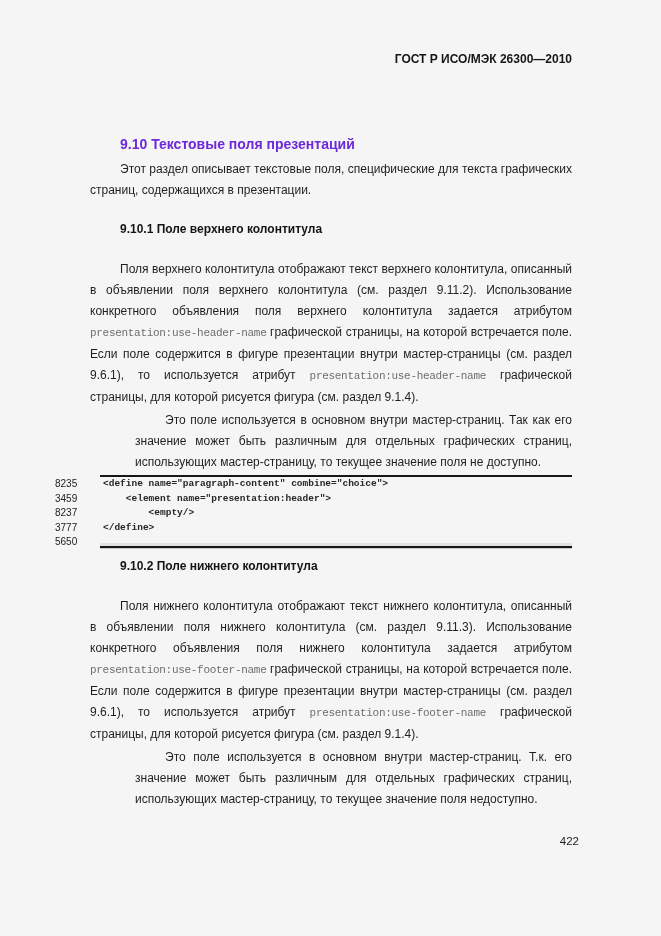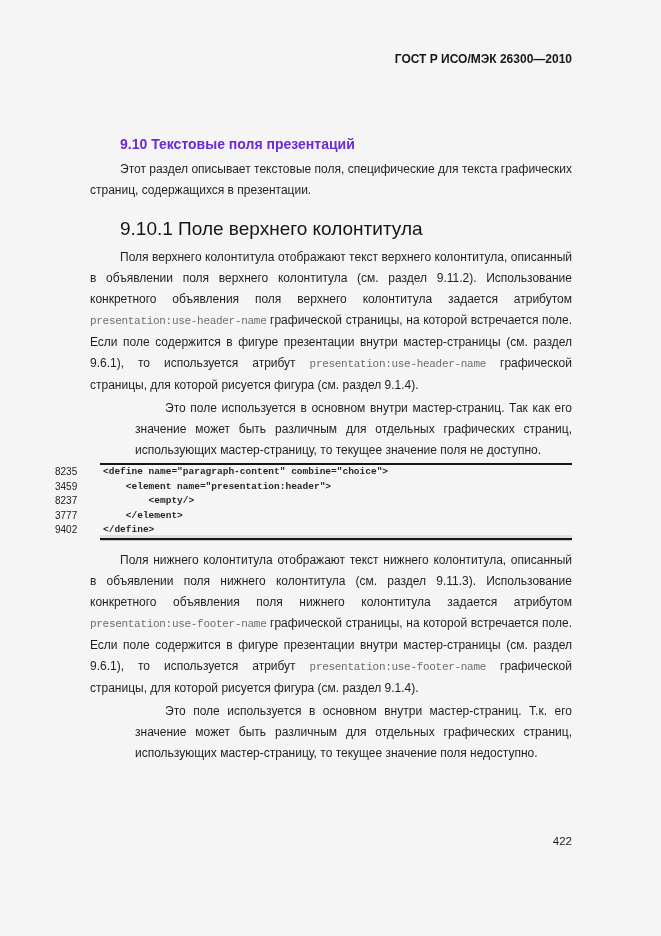--- a/index.html
+++ b/index.html
@@ -29,35 +29,35 @@
   .h-main {
     margin: 70px 0 0 0;
     padding-left: 30px;
     font-size: 14px;
     line-height: 16px;
     font-weight: bold;
     color: #6d28d9;
   }
   .h-sub {
     padding-left: 30px;
-    font-size: 19px;
+    font-size: 12px;
     line-height: 16px;
-    font-weight: normal;
+    font-weight: bold;
     color: #141414;
   }
   .h-sub.first { margin: 20px 0 0 0; }
   .h-sub.second { margin: 10px 0 0 0; }
   p.body-par {
     margin: 0;
     text-align: justify;
     text-align-last: left;
     text-indent: 30px;
   }
   p.mt-intro { margin-top: 7px; }
-  p.mt-after-head { margin-top: 10px; }
+  p.mt-after-head { margin-top: 22px; }
   p.mt-follow { margin-top: 2px; margin-left: 45px; }
   .inline-code {
     font-family: "Liberation Mono", "DejaVu Sans Mono", monospace;
     font-size: 11px;
     color: #6e6e6e;
     letter-spacing: -0.3px;
   }
   .code-listing {
     display: flex;
     margin: 2px 0 0 -35px;
@@ -86,21 +86,21 @@
     padding: 1px 0 2px 3px;
     font-family: "Liberation Mono", "DejaVu Sans Mono", monospace;
     font-weight: bold;
     font-size: 9.5px;
     line-height: 11.5px;
     color: #262626;
   }
   .page-number {
     position: absolute;
     top: 835px;
-    right: 89px;
+    right: 82px;
     font-size: 11.5px;
     line-height: 13px;
     color: #1f1f1f;
   }
 </style>
 </head>
 <body>
 
 <div class="page">
 
@@ -115,31 +115,31 @@
   <p class="body-par mt-after-head"><span>Поля верхнего колонтитула отображают текст верхнего колонтитула, описанный в объявлении поля верхнего колонтитула (см. раздел 9.11.2). Использование конкретного объявления поля верхнего колонтитула задается атрибутом </span><span class="inline-code">presentation:use-header-name</span><span> графической страницы, на которой встречается поле. Если поле содержится в фигуре презентации внутри мастер-страницы (см. раздел 9.6.1), то используется атрибут </span><span class="inline-code">presentation:use-header-name</span><span> графической страницы, для которой рисуется фигура (см. раздел 9.1.4).</span></p>
 
   <p class="body-par mt-follow">Это поле используется в основном внутри мастер-страниц. Так как его значение может быть различным для отдельных графических страниц, использующих мастер-страницу, то текущее значение поля не доступно.</p>
 
   <div class="code-listing">
     <div class="code-nums">
       <pre>8235</pre>
       <pre>3459</pre>
       <pre>8237</pre>
       <pre>3777</pre>
-      <pre>9402</pre>
+      <pre>5650</pre>
     </div>
     <div class="code-body">
       <pre>&lt;define name="paragraph-content" combine="choice"&gt;</pre>
       <pre>    &lt;element name="presentation:header"&gt;</pre>
       <pre>        &lt;empty/&gt;</pre>
-      <pre>    &lt;/element&gt;</pre>
       <pre>&lt;/define&gt;</pre>
     </div>
   </div>
 
+  <h2 class="h-sub second">9.10.2 Поле нижнего колонтитула</h2>
 
   <p class="body-par mt-after-head"><span>Поля нижнего колонтитула отображают текст нижнего колонтитула, описанный в объявлении поля нижнего колонтитула (см. раздел 9.11.3). Использование конкретного объявления поля нижнего колонтитула задается атрибутом </span><span class="inline-code">presentation:use-footer-name</span><span> графической страницы, на которой встречается поле. Если поле содержится в фигуре презентации внутри мастер-страницы (см. раздел 9.6.1), то используется атрибут </span><span class="inline-code">presentation:use-footer-name</span><span> графической страницы, для которой рисуется фигура (см. раздел 9.1.4).</span></p>
 
   <p class="body-par mt-follow">Это поле используется в основном внутри мастер-страниц. Т.к. его значение может быть различным для отдельных графических страниц, использующих мастер-страницу, то текущее значение поля недоступно.</p>
 
   <div class="page-number">422</div>
 
 </div>
 
 </body></html>

